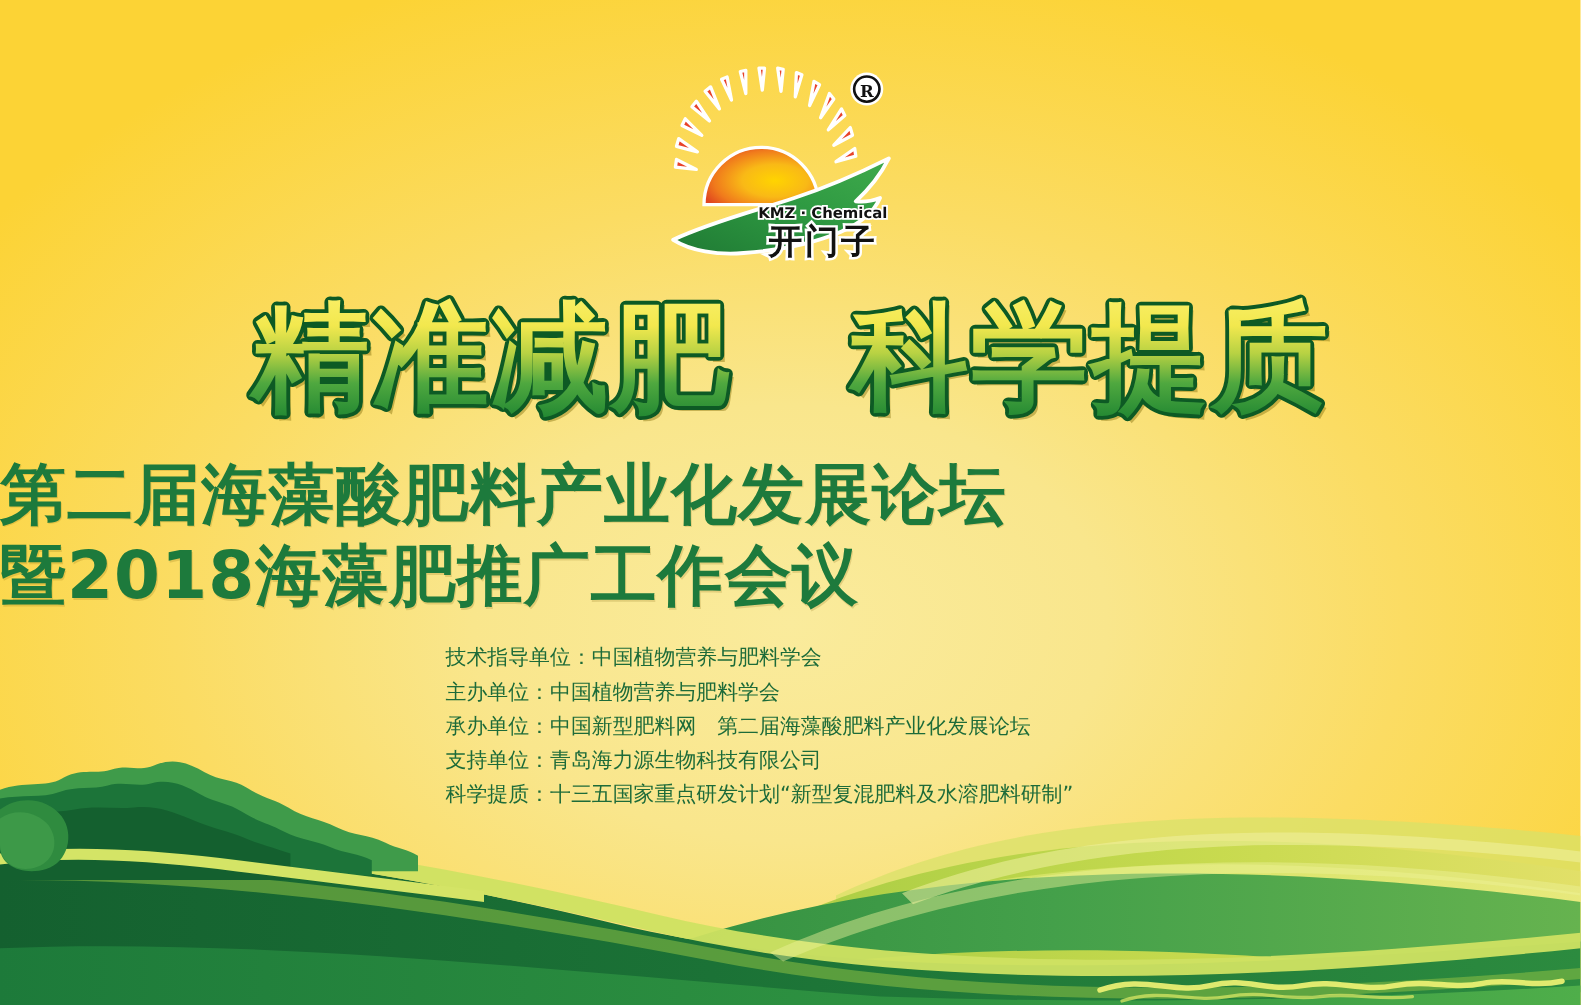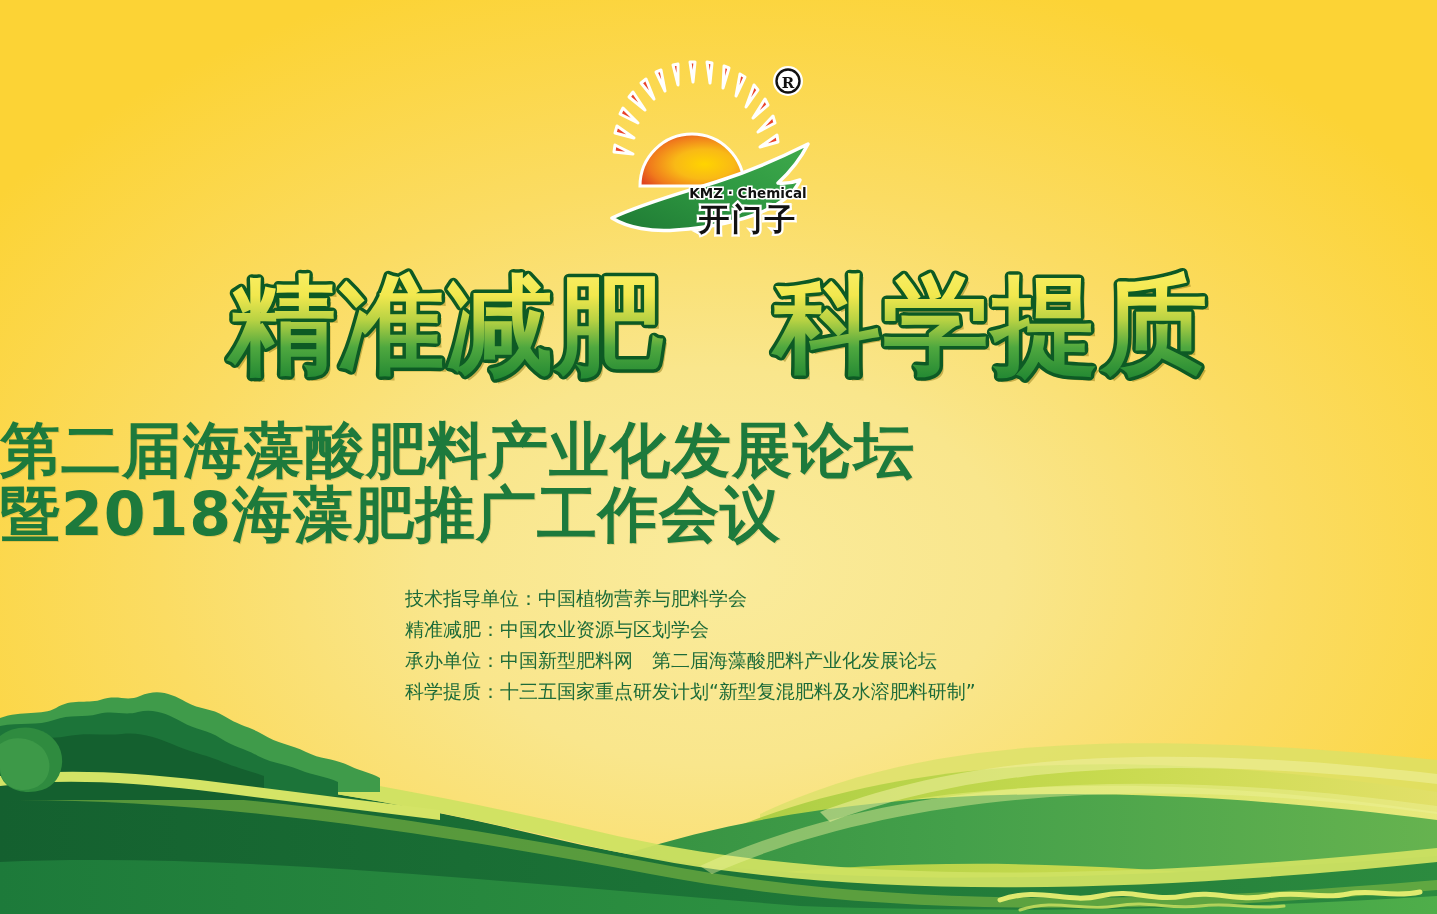--- a/index.html
+++ b/index.html
@@ -36,21 +36,21 @@
   .subtitle{
     display:block;
     font-family:"DejaVu Sans","Liberation Sans",sans-serif;
     font-weight:700;
     color:#1d7a3c;
     letter-spacing:1px;
     line-height:1.06;
     text-shadow:1px 1px 0 rgba(120,90,0,.18);
   }
   .subtitle-1{font-size:60px;}
-  .subtitle-2{font-size:60px;}
+  .subtitle-2{font-size:60px;margin-top:10px;}
 
   
   .details{
     position:absolute;left:405px;top:583px;
     display:flex;flex-direction:column;gap:1px;
   }
   .detail-line{
     font-family:"DejaVu Sans","Liberation Sans",sans-serif;
     font-size:19px;
     color:#1d6b39;
@@ -238,19 +238,20 @@
     </svg>
   </div>
 
   <div class="subtitle-block">
     <span class="subtitle subtitle-1">第二届海藻酸肥料产业化发展论坛</span>
     <span class="subtitle subtitle-2">暨2018海藻肥推广工作会议</span>
   </div>
 
   <div class="details">
     <div class="detail-line">技术指导单位：中国植物营养与肥料学会</div>
-    <div class="detail-line">精准减肥：中国农业资源与区划学会</div>
+    <div class="detail-line">主办单位：中国植物营养与肥料学会</div>
     <div class="detail-line">承办单位：中国新型肥料网　第二届海藻酸肥料产业化发展论坛</div>
+    <div class="detail-line">支持单位：青岛海力源生物科技有限公司</div>
     <div class="detail-line">科学提质：十三五国家重点研发计划“新型复混肥料及水溶肥料研制”</div>
   </div>
 
 
 </div>
 
 </body></html>

